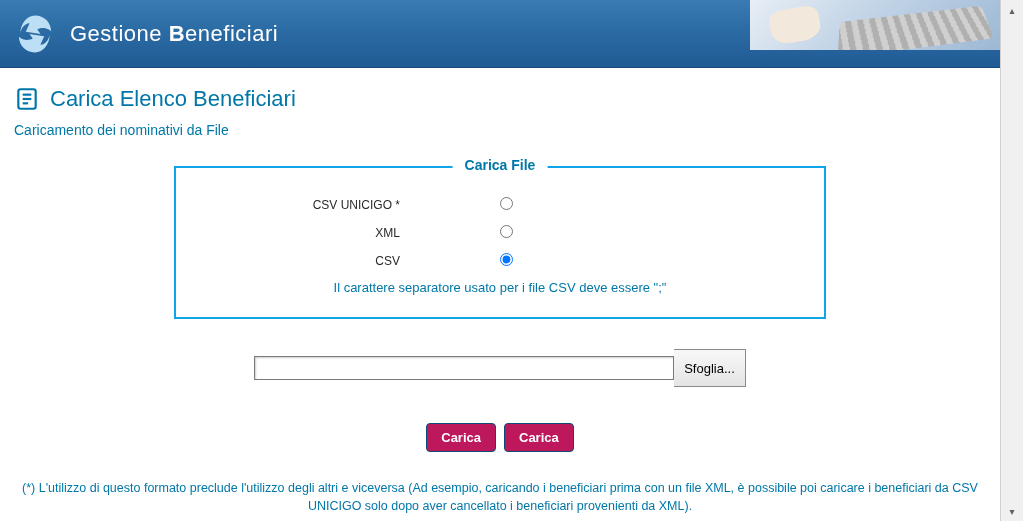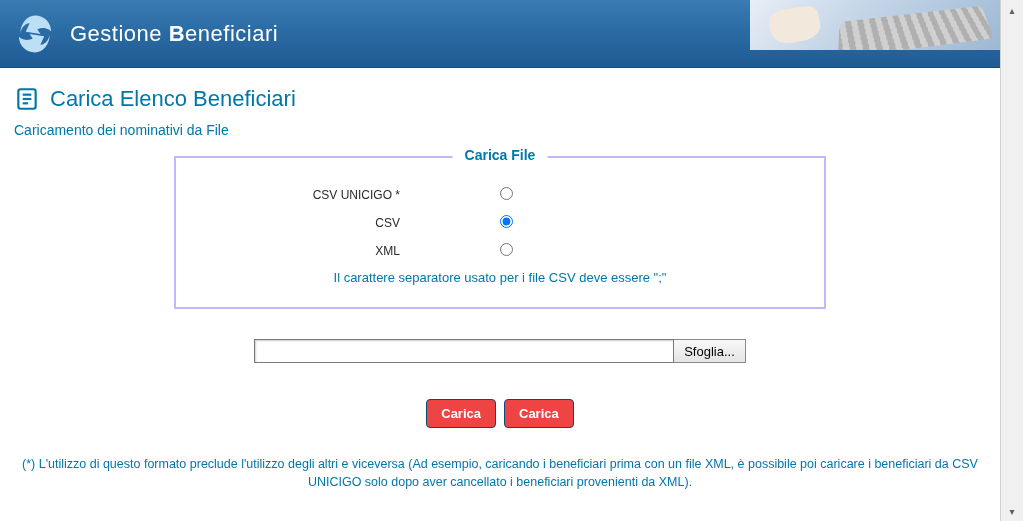--- a/index.html
+++ b/index.html
@@ -108,25 +108,25 @@
     color: #0077a8;
   }
   .page-title {
     font-size: 22px;
     color: #0077a8;
     font-weight: normal;
   }
   .page-subtitle {
     font-size: 14px;
     color: #0077a8;
-    margin-bottom: 18px;
+    margin-bottom: 28px;
   }
 
   .fieldset {
-    border: 2px solid #c4b5fd;
+    border: 2px solid #0ea5e9;
     margin: 0 160px 30px 160px;
     padding: 28px 20px 22px 20px;
     position: relative;
   }
   .fieldset-legend {
     position: absolute;
     top: -11px;
     left: 50%;
     transform: translateX(-50%);
     background: #fff;
@@ -168,37 +168,37 @@
   .file-text {
     width: 420px;
     height: 24px;
     border: 1px solid #7a7a7a;
     box-shadow: inset 1px 1px 2px rgba(0,0,0,0.2);
     background: #fff;
     font-size: 13px;
     padding: 2px 4px;
   }
   .browse-btn {
-    height: 24px;
+    height: 38px;
     padding: 0 10px;
     font-size: 13px;
     background: linear-gradient(to bottom, #f8f8f8, #e4e4e4);
     border: 1px solid #8a8a8a;
     border-left: none;
     cursor: pointer;
   }
 
   .action-row {
     display: flex;
     justify-content: center;
     gap: 8px;
     margin-bottom: 28px;
   }
   .primary-btn {
-    background: #ef4444;
+    background: #be185d;
     color: #fff;
     border: 1px solid #0d4a77;
     border-radius: 4px;
     padding: 6px 14px;
     font-size: 13px;
     font-weight: bold;
     cursor: pointer;
   }
 
   .footnote {
@@ -244,26 +244,26 @@
     <div class="page-subtitle">Caricamento dei nominativi da File</div>
 
     <div class="fieldset">
       <div class="fieldset-legend">Carica File</div>
 
       <div class="radio-row">
         <div class="radio-label">CSV UNICIGO *</div>
         <div class="radio-cell"><input type="radio" name="fmt" style=""></div>
       </div>
       <div class="radio-row">
+        <div class="radio-label">XML</div>
+        <div class="radio-cell"><input type="radio" name="fmt" style=""></div>
+      </div>
+      <div class="radio-row">
         <div class="radio-label">CSV</div>
         <div class="radio-cell"><input type="radio" name="fmt" checked="" style=""></div>
-      </div>
-      <div class="radio-row">
-        <div class="radio-label">XML</div>
-        <div class="radio-cell"><input type="radio" name="fmt" style=""></div>
       </div>
 
       <div class="fieldset-note">Il carattere separatore usato per i file CSV deve essere ";"</div>
     </div>
 
     <div class="file-row">
       <input class="file-text" type="text" readonly="" value="" style="">
       <button class="browse-btn">Sfoglia...</button>
     </div>
 

